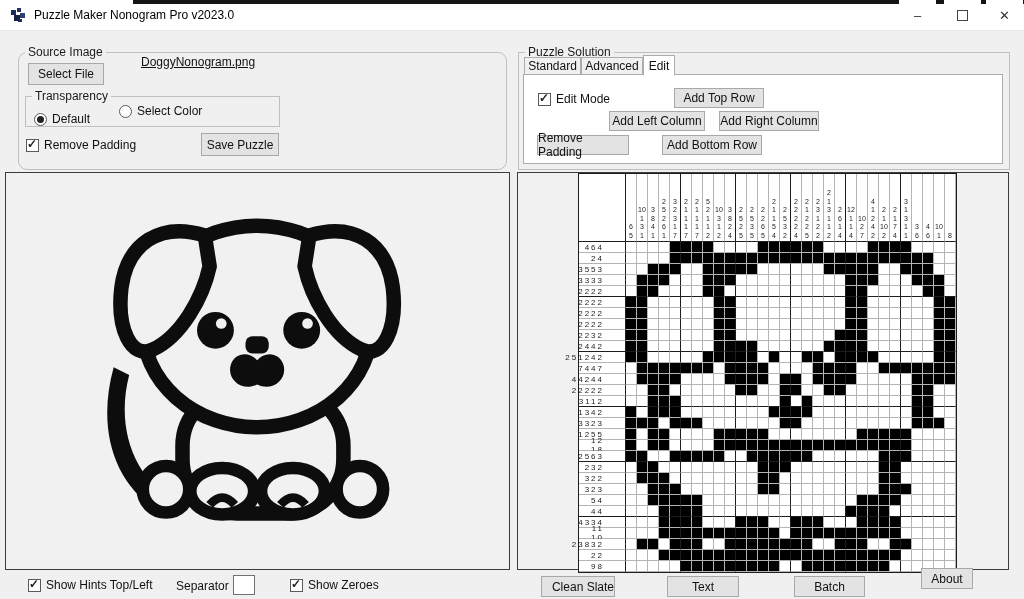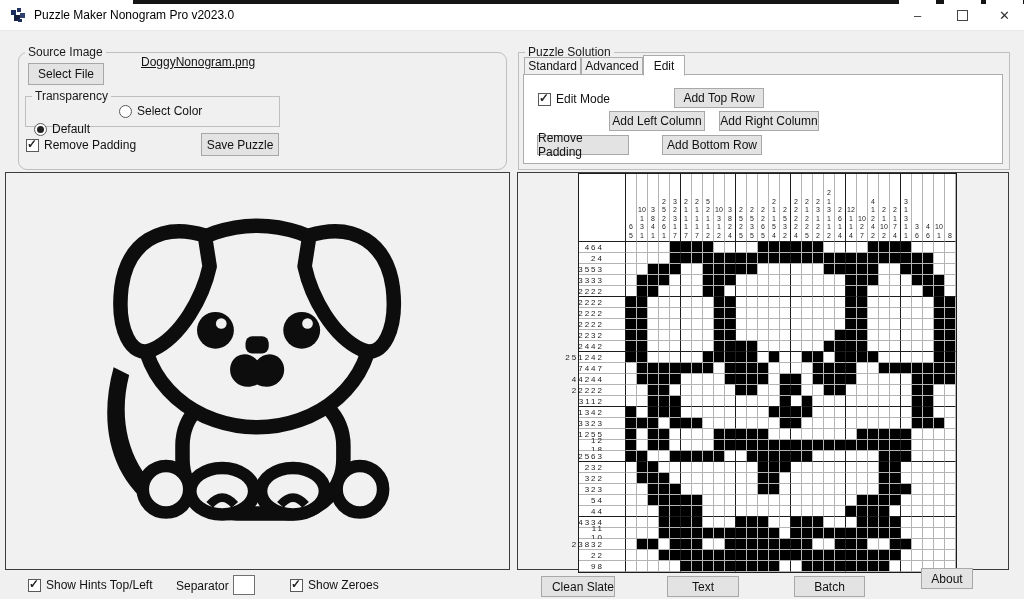--- a/index.html
+++ b/index.html
@@ -77,21 +77,21 @@
 
 <div class="abs groupbox" style="left:18px;top:52px;width:487px;height:116px;border-radius:9px;">
   <span class="gblabel">Source Image</span>
   <div class="abs btn" style="left:9px;top:10px;width:76px;height:22px;">
     <span>Select File</span>
   </div>
   <div class="abs" style="left:122px;top:2px;text-decoration:underline;">DoggyNonogram.png</div>
 
   <div class="abs groupbox" style="left:6px;top:43px;width:253px;height:29px;">
     <span class="gblabel">Transparency</span>
-    <div class="abs ctl" style="left:8px;top:25px;">
+    <div class="abs ctl" style="left:8px;top:15px;">
       <span class="radio selected"></span>
       <span>Default</span>
     </div>
     <div class="abs ctl" style="left:93px;top:7px;">
       <span class="radio"></span>
       <span>Select Color</span>
     </div>
   </div>
 
   <div class="abs ctl" style="left:7px;top:85px;">
@@ -105,21 +105,21 @@
 
 <div class="abs groupbox" style="left:518px;top:52px;width:490px;height:116px;">
   <span class="gblabel">Puzzle Solution</span>
 </div>
 <div class="tab" style="left:524px;width:57px;">
     <span>Standard</span>
   </div>
 <div class="tab" style="left:581px;width:62px;">
     <span>Advanced</span>
   </div>
-<div class="tab active" style="left:643px;width:42px;">
+<div class="tab active" style="left:643px;width:32px;">
     <span>Edit</span>
   </div>
 <div class="tabpage">
   <div class="abs ctl" style="left:14px;top:17px;">
     <span class="cb checked"></span>
     <span>Edit Mode</span>
   </div>
   <div class="abs btn" style="left:150px;top:13px;width:90px;height:20px;">
       <span>Add Top Row</span>
     </div>

